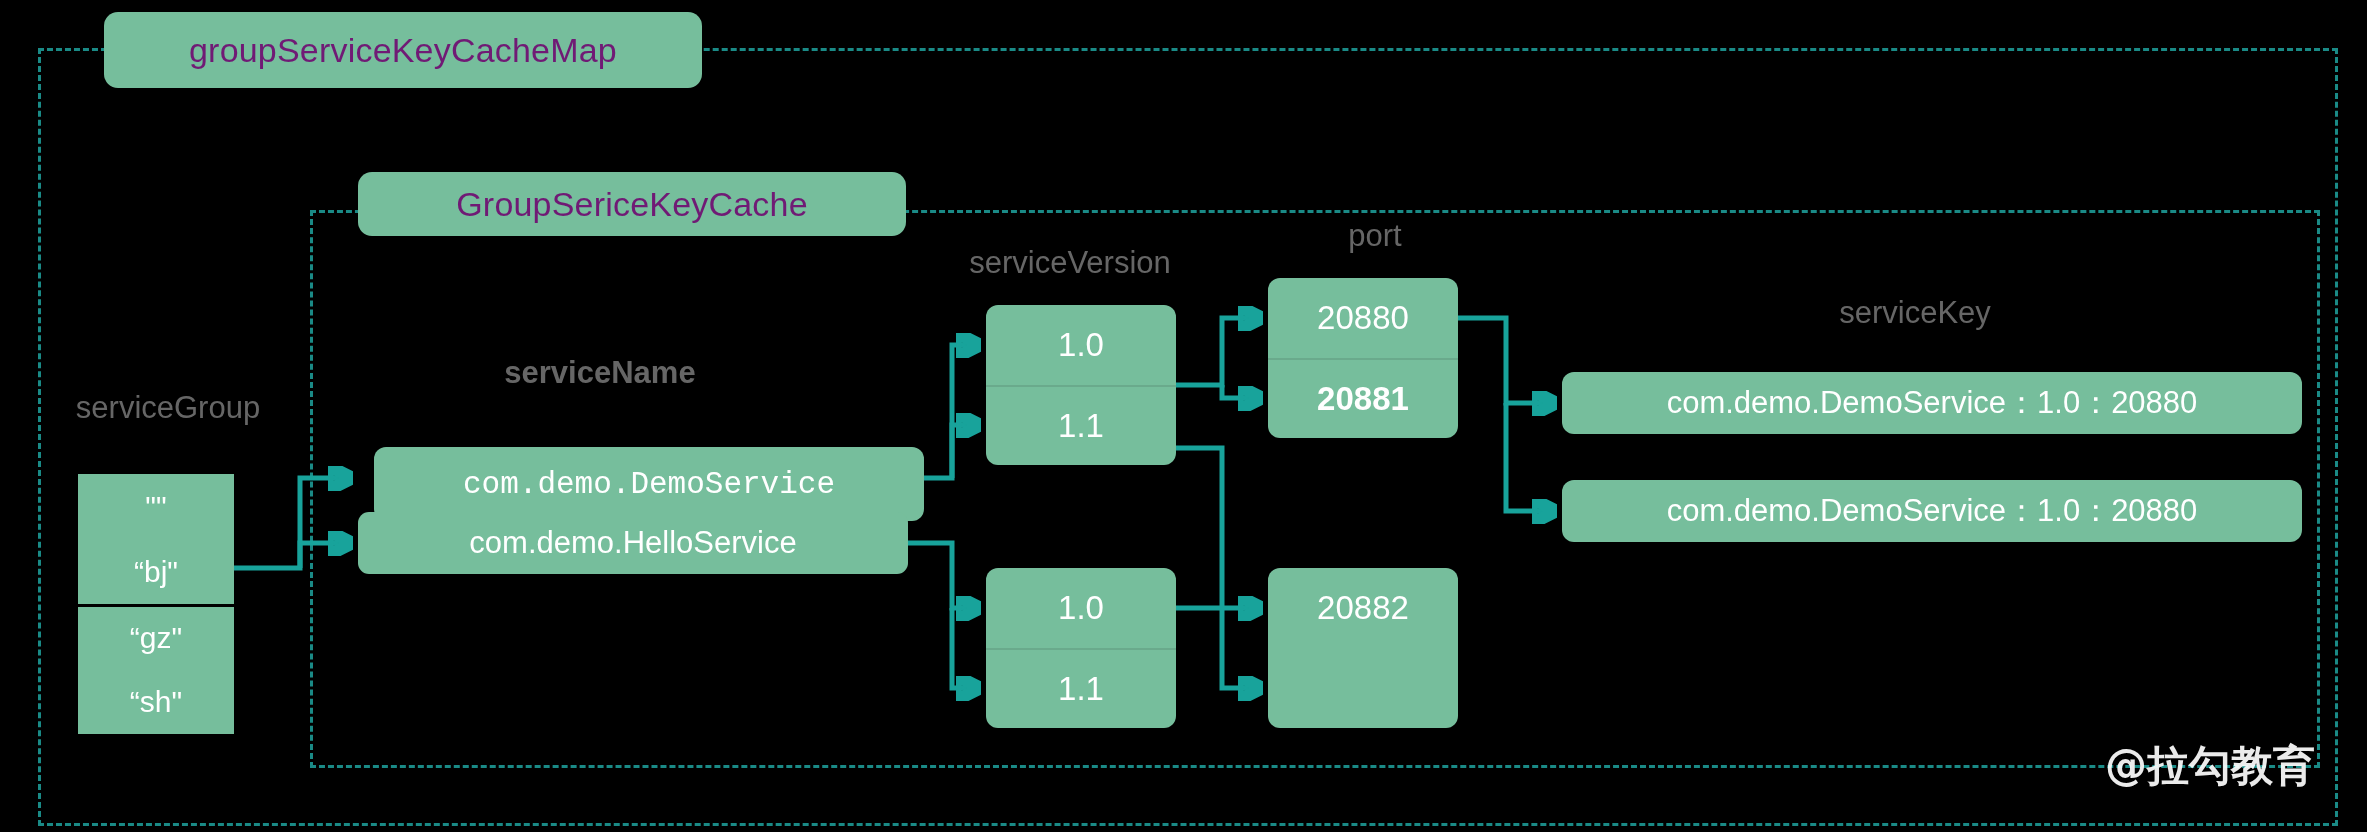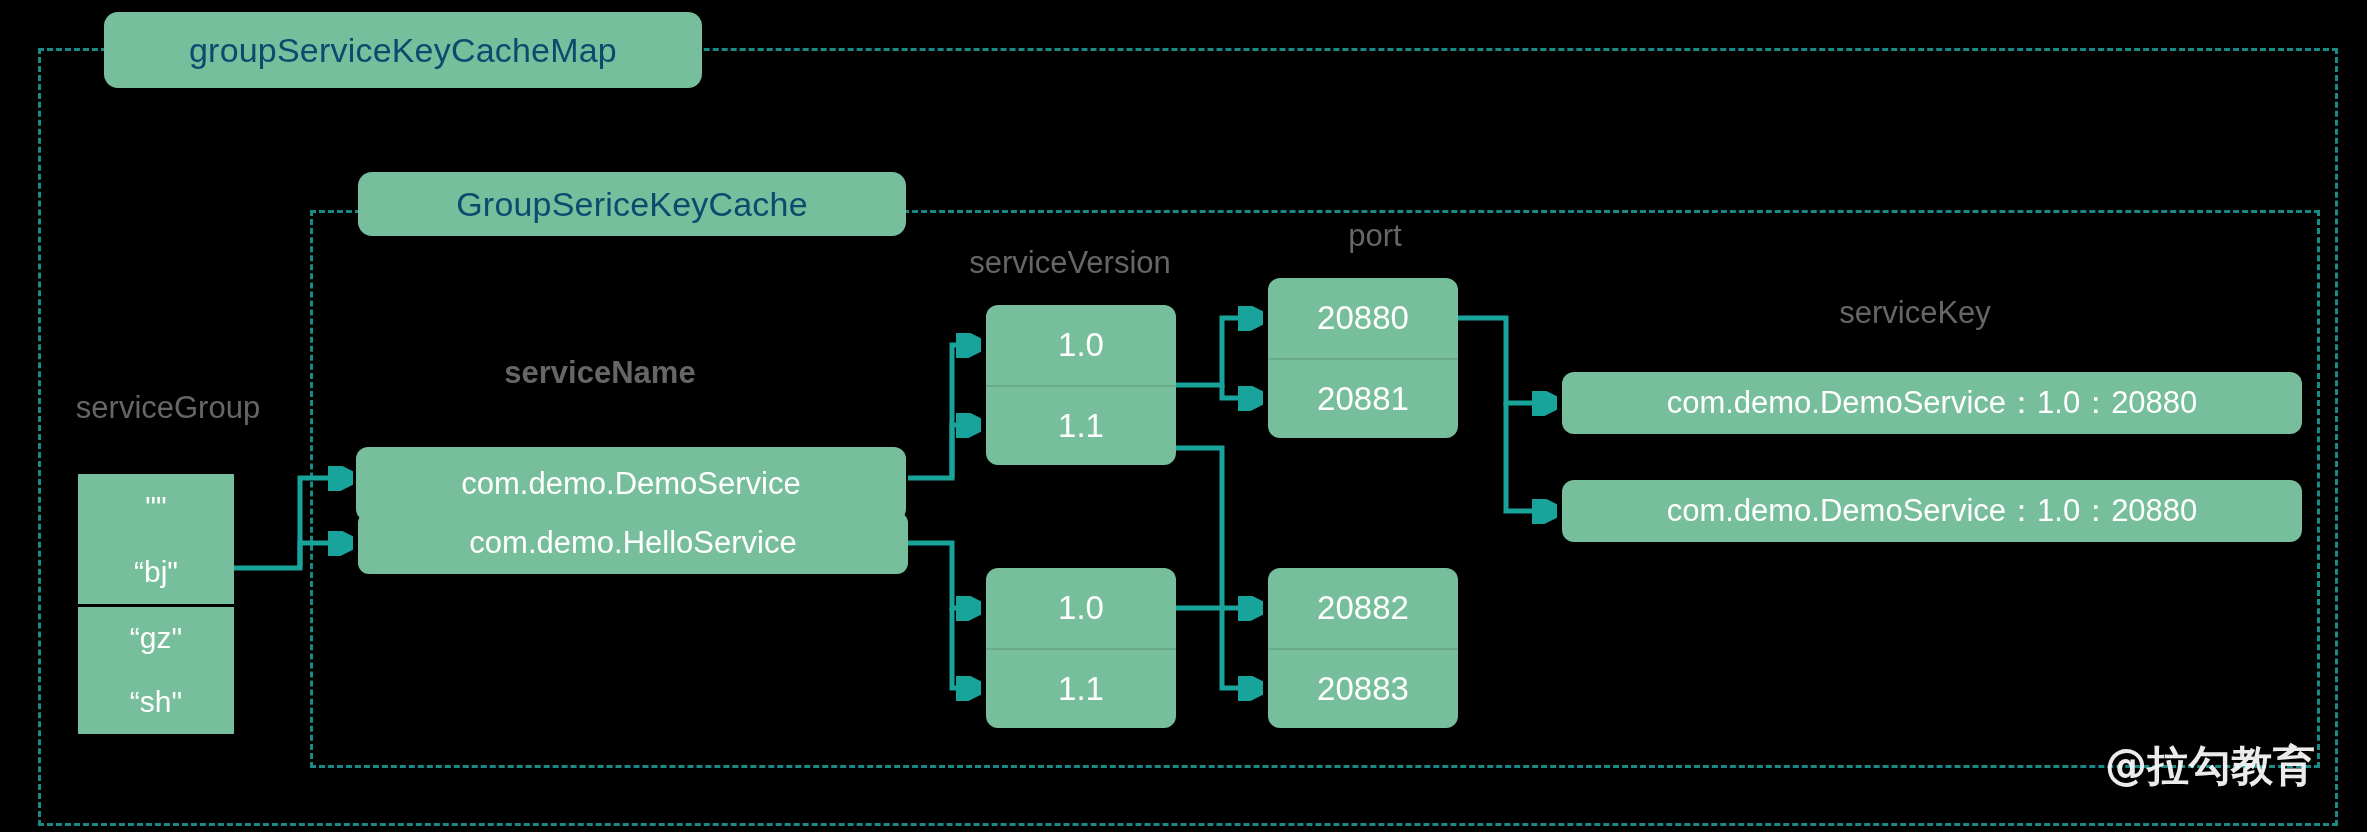--- a/index.html
+++ b/index.html
@@ -25,21 +25,21 @@
     background: transparent;
   }
   #outer-container { left: 38px;  top: 48px;  width: 2300px; height: 778px; }
   #inner-container { left: 310px; top: 210px; width: 2010px; height: 558px; }
 
   
   .chip {
     position: absolute;
     background: #76be9c;
     border-radius: 14px;
-    color: #0c4a6e;
+    color: #701a75;
     display: flex;
     align-items: center;
     justify-content: center;
     box-sizing: border-box;
     white-space: nowrap;
     letter-spacing: .2px;
   }
   #chip-map   { left: 104px; top: 12px;  width: 598px; height: 76px;  font-size: 34px; }
   #chip-cache { left: 358px; top: 172px; width: 548px; height: 64px;  font-size: 34px; }
 
@@ -81,36 +81,36 @@
   
   #stack-ver-top    { left: 986px; top: 305px; width: 190px; height: 160px; }
   #stack-ver-bottom { left: 986px; top: 568px; width: 190px; height: 160px; }
   .ver-cell { height: 80px; font-size: 33px; }
   .ver-cell.split { border-top: 2px solid rgba(0,0,0,.10); }
 
   
   #stack-port-top    { left: 1268px; top: 278px; width: 190px; height: 160px; }
   #stack-port-bottom { left: 1268px; top: 568px; width: 190px; height: 160px; }
   .port-cell { height: 80px; font-size: 33px; }
-  .port-cell.split { border-top: 2px solid rgba(0,0,0,.10); }
+  .port-cell.split { border-top: 2px solid rgba(0,0,0,.10); font-weight: bold; }
 
   
   .wide-box {
     position: absolute;
     background: #76be9c;
     border-radius: 12px;
     color: #ffffff;
     display: flex;
     align-items: center;
     justify-content: center;
     box-sizing: border-box;
     white-space: nowrap;
     font-size: 31px;
   }
-  #box-name-demo  { left: 356px;  top: 447px; width: 550px; height: 74px; }
+  #box-name-demo  { left: 374px;  top: 447px; width: 550px; height: 74px; font-family: Liberation Mono, monospace; }
   #box-name-hello { left: 358px;  top: 512px; width: 550px; height: 62px; border-radius: 11px; }
   #box-key-1      { left: 1562px; top: 372px; width: 740px; height: 62px; }
   #box-key-2      { left: 1562px; top: 480px; width: 740px; height: 62px; }
 
   
   #wires {
     position: absolute;
     left: 0; top: 0;
     width: 2367px;
     height: 832px;
@@ -194,21 +194,20 @@
     <div class="cell ver-cell">1.0</div>
     <div class="cell ver-cell split">1.1</div>
   </div>
 
   <div class="stack" id="stack-port-top">
     <div class="cell port-cell">20880</div>
     <div class="cell port-cell split">20881</div>
   </div>
   <div class="stack" id="stack-port-bottom">
     <div class="cell port-cell">20882</div>
-    <div class="cell port-cell split">20883</div>
   </div>
 
   <div class="wide-box" id="box-key-1">com.demo.DemoService：1.0：20880</div>
   <div class="wide-box" id="box-key-2">com.demo.DemoService：1.0：20880</div>
 
   <div id="watermark">@拉勾教育</div>
 
 </div>
 
 </body></html>

